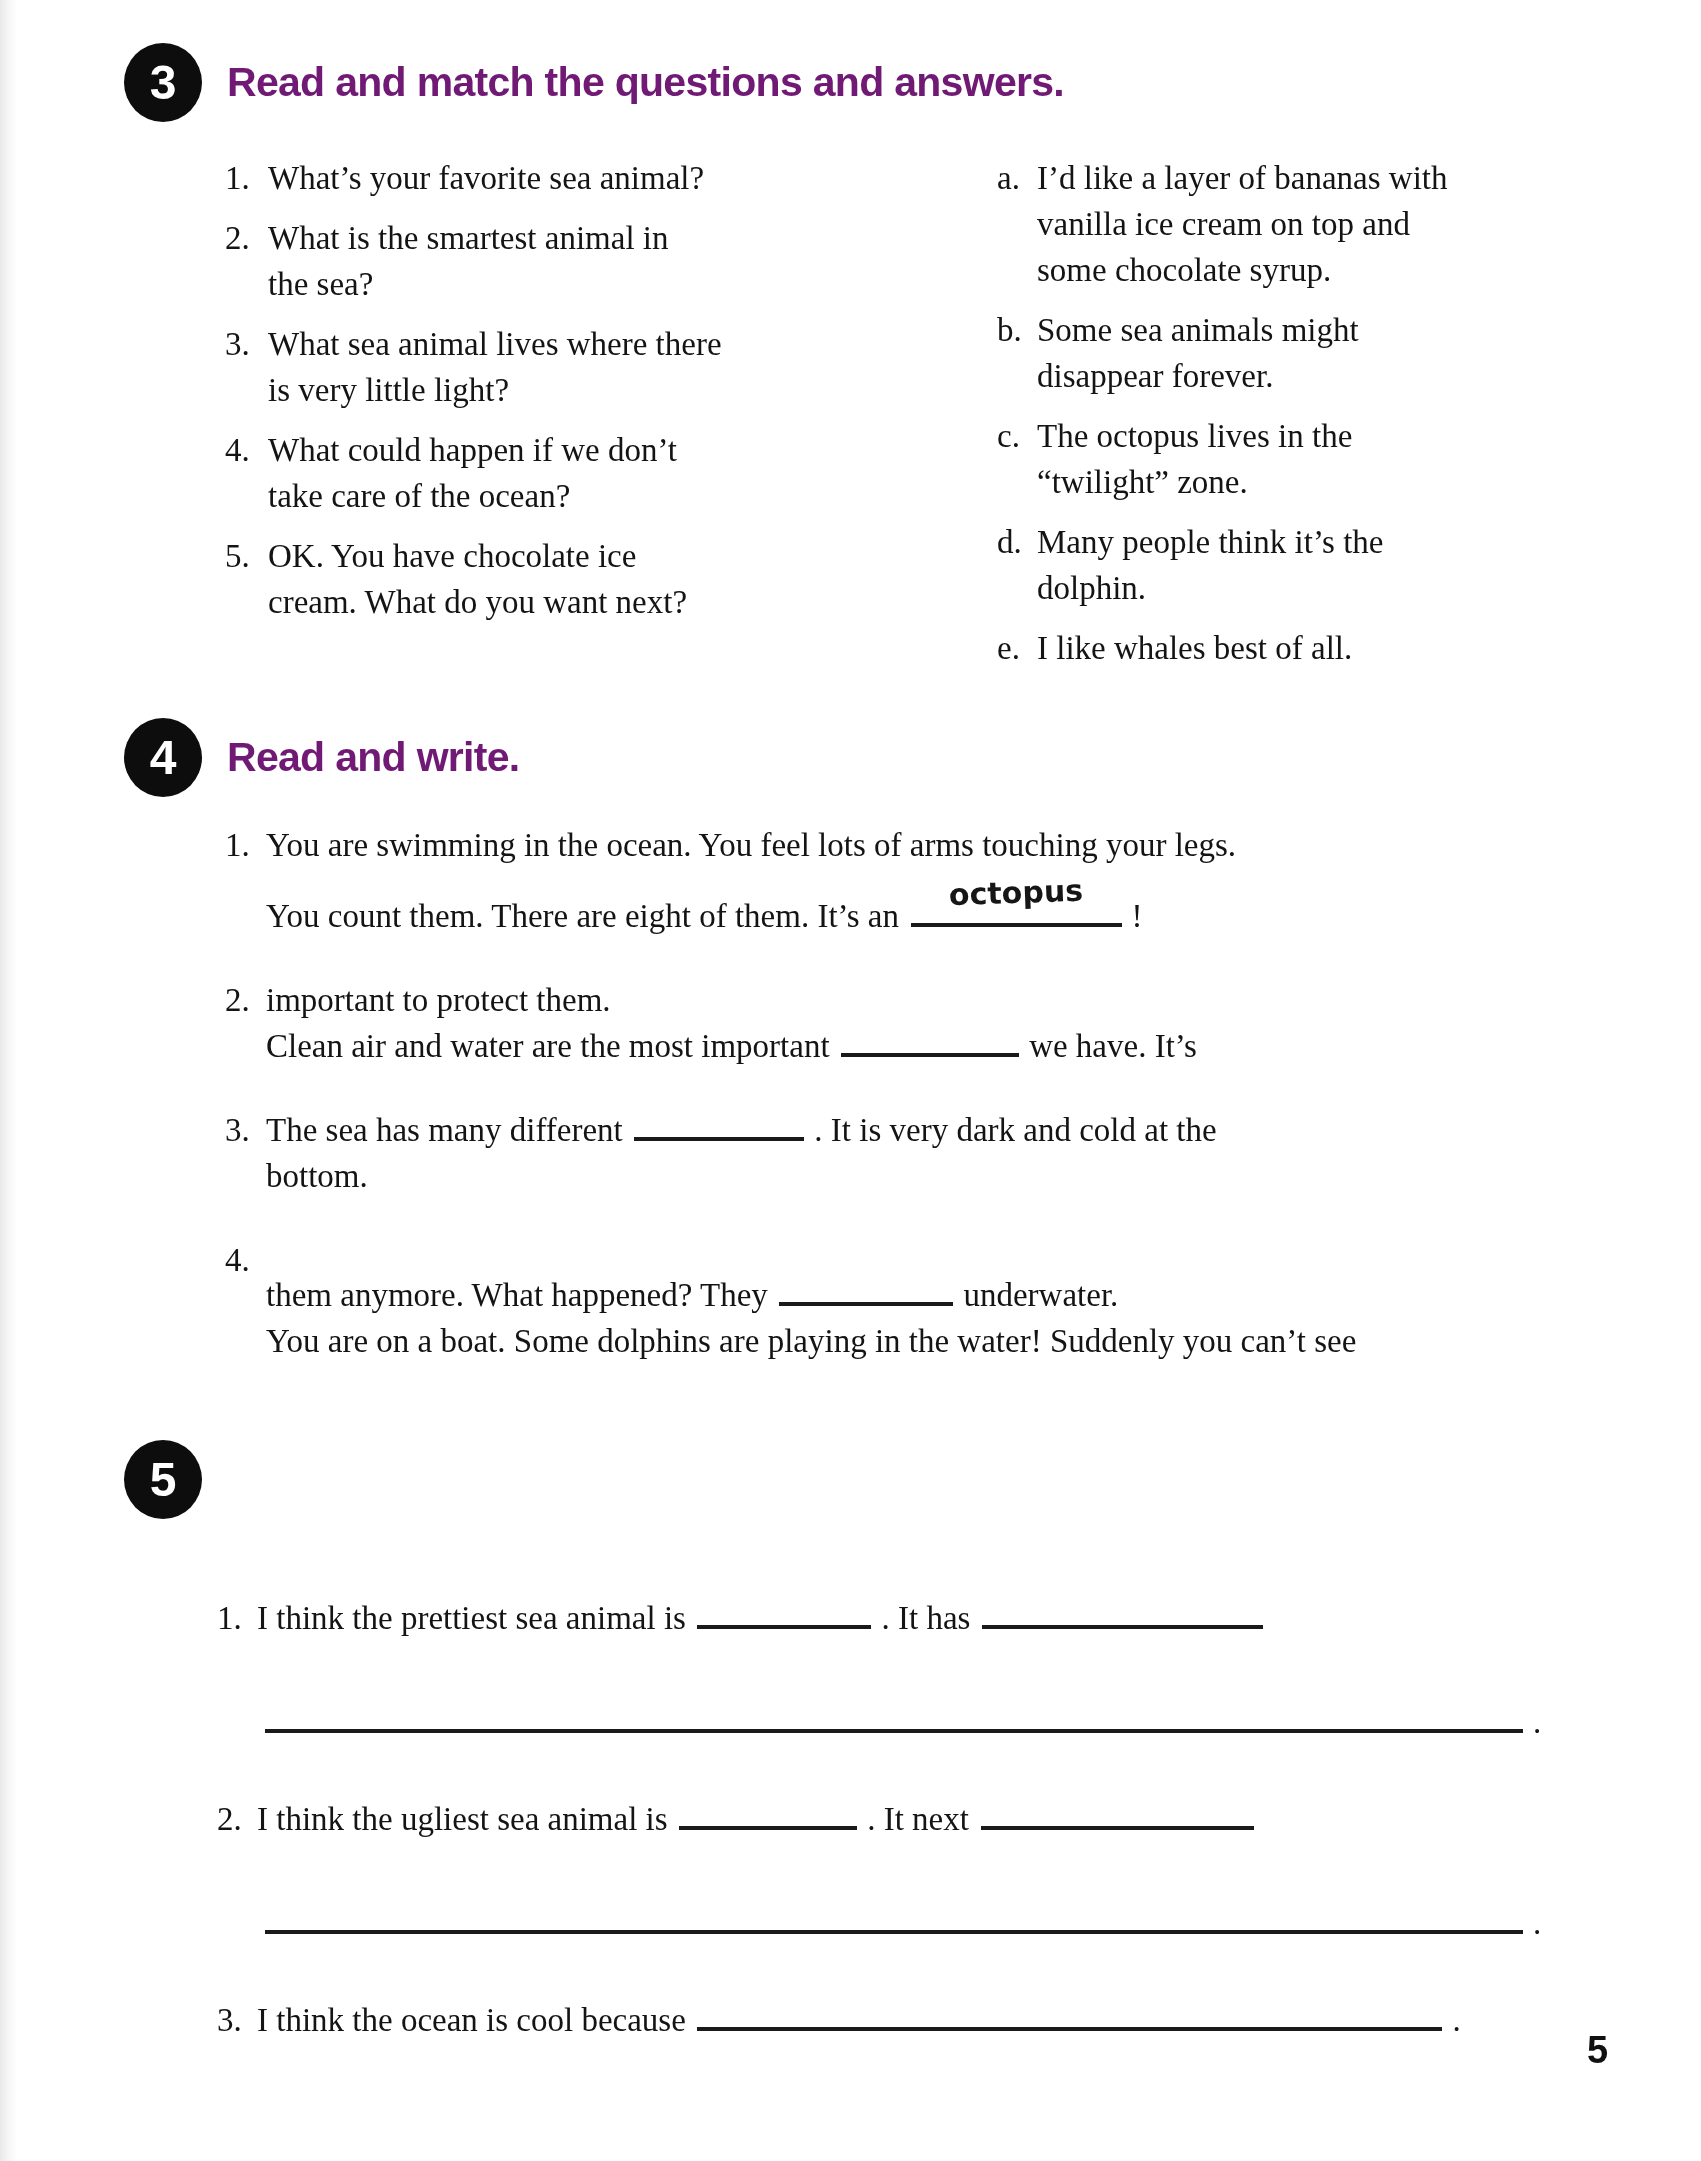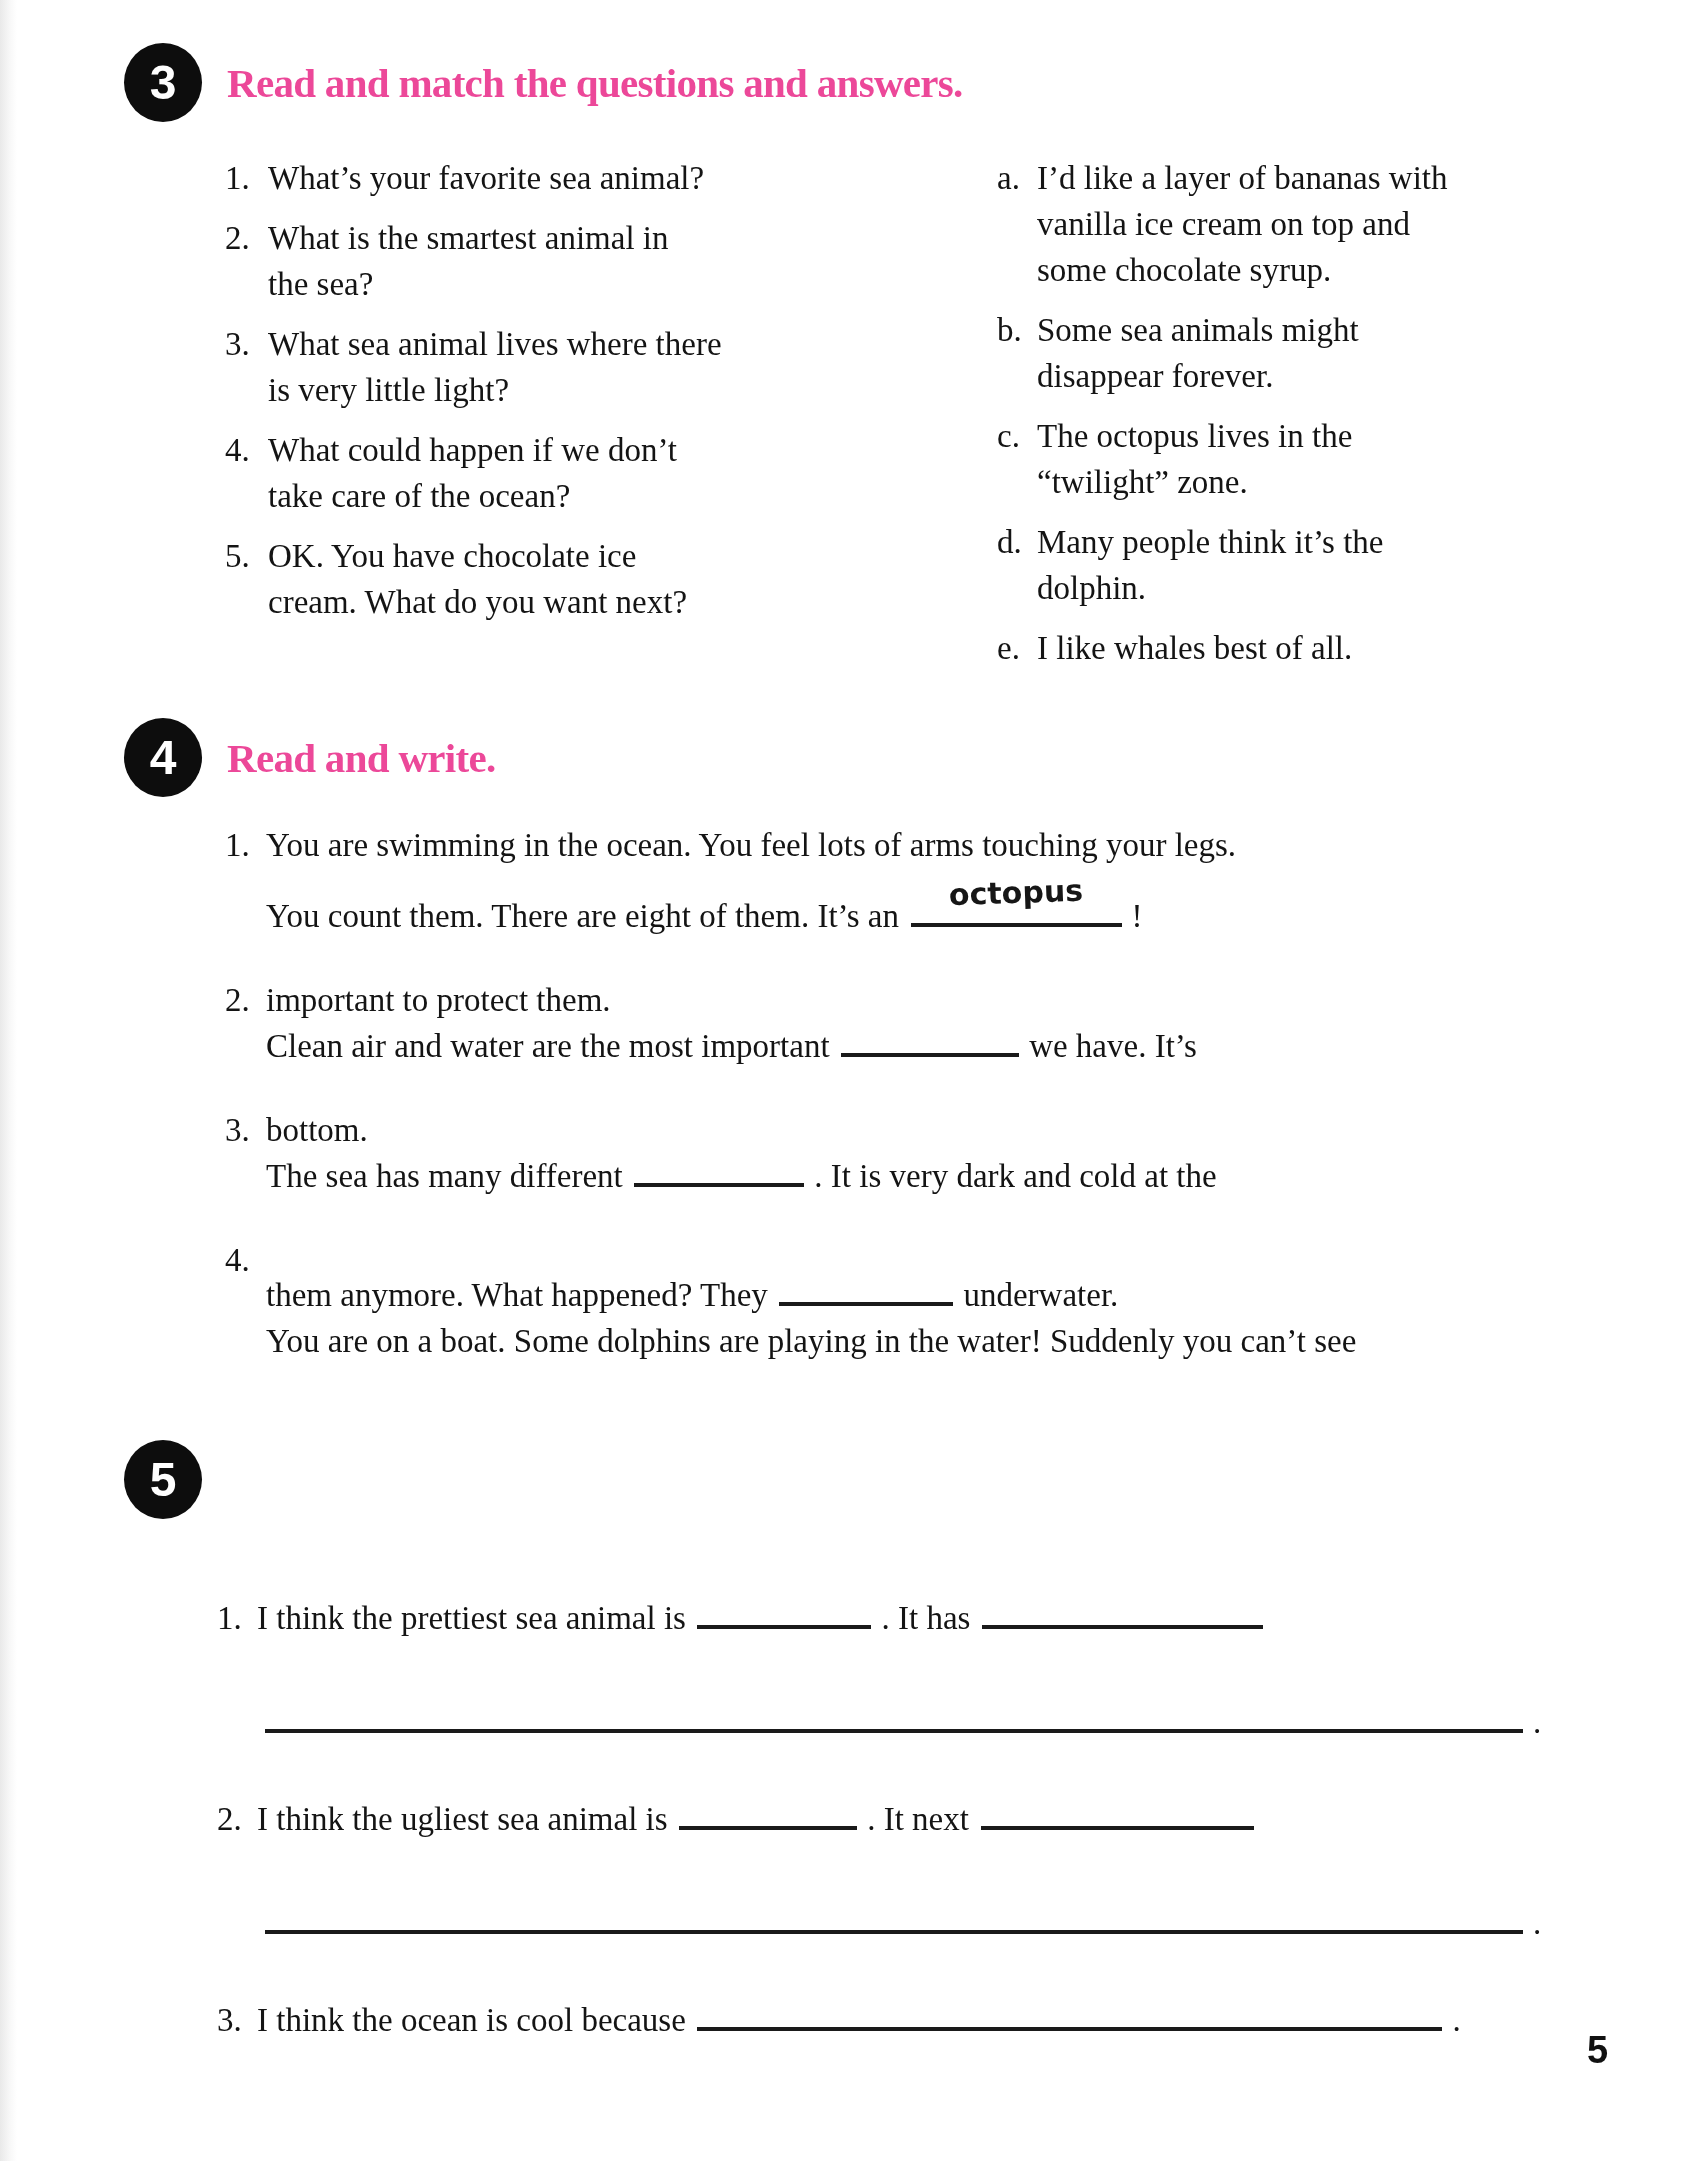--- a/index.html
+++ b/index.html
@@ -7,22 +7,22 @@
        font-family:"Liberation Serif",serif;color:#141414;}
   .scan-edge{position:absolute;left:0;top:0;width:16.6px;height:100%;
        background:linear-gradient(90deg,#e9e9e9 0%,#f7f7f7 55%,#ffffff 100%);}
   .content{position:relative;padding:43px 124px 0 124px;box-sizing:border-box;width:1701px;}
 
   
   .sec-header{display:flex;align-items:center;gap:25px;}
   .badge{width:78px;height:79px;border-radius:50%;background:#0d0d0d;color:#ffffff;
          font-family:"Liberation Sans",sans-serif;font-weight:700;font-size:48px;
          display:flex;align-items:center;justify-content:center;flex:none;}
-  .sec-title{font-family:Liberation Serif, serif;font-weight:700;font-size:41px;
-         letter-spacing:-0.7px;color:#ec4899;white-space:nowrap;}
+  .sec-title{font-family:Liberation Sans, sans-serif;font-weight:700;font-size:41px;
+         letter-spacing:-0.7px;color:#701a75;white-space:nowrap;}
   .sec-title .plain{font-weight:400;}
 
   
   .cols{display:flex;margin-top:33px;}
   .col-q{width:703px;padding-left:101px;box-sizing:border-box;flex:none;}
   .col-a{padding-left:170px;box-sizing:border-box;flex:1;}
   .m-item{display:flex;margin-bottom:14px;font-size:33px;line-height:46px;}
   .m-item .n{width:43px;flex:none;}
   .m-item .t{width:530px;white-space:pre-line;}
   .col-a .m-item .n{width:40px;}
@@ -148,22 +148,22 @@
         <span class="n">2.</span>
         <span class="t">
           <span class="line">important to protect them.</span>
           <span class="line"><span>Clean air and water are the most important</span><span class="blank bw215"></span><span>we have. It’s</span></span>
         </span>
       </div>
 
       <div class="ex-item">
         <span class="n">3.</span>
         <span class="t">
+          <span class="line"><span>The sea has many different</span><span class="blank bw205"></span><span>. It is very dark and cold at the</span></span>
           <span class="line">bottom.</span>
-          <span class="line"><span>The sea has many different</span><span class="blank bw205"></span><span>. It is very dark and cold at the</span></span>
         </span>
       </div>
 
       <div class="ex-item">
         <span class="n">4.</span>
         <span class="t">
           <span class="line gap2"><span>them anymore. What happened? They</span><span class="blank bw210"></span><span>underwater.</span></span>
           <span class="line">You are on a boat. Some dolphins are playing in the water! Suddenly you can’t see</span>
         </span>
       </div>

